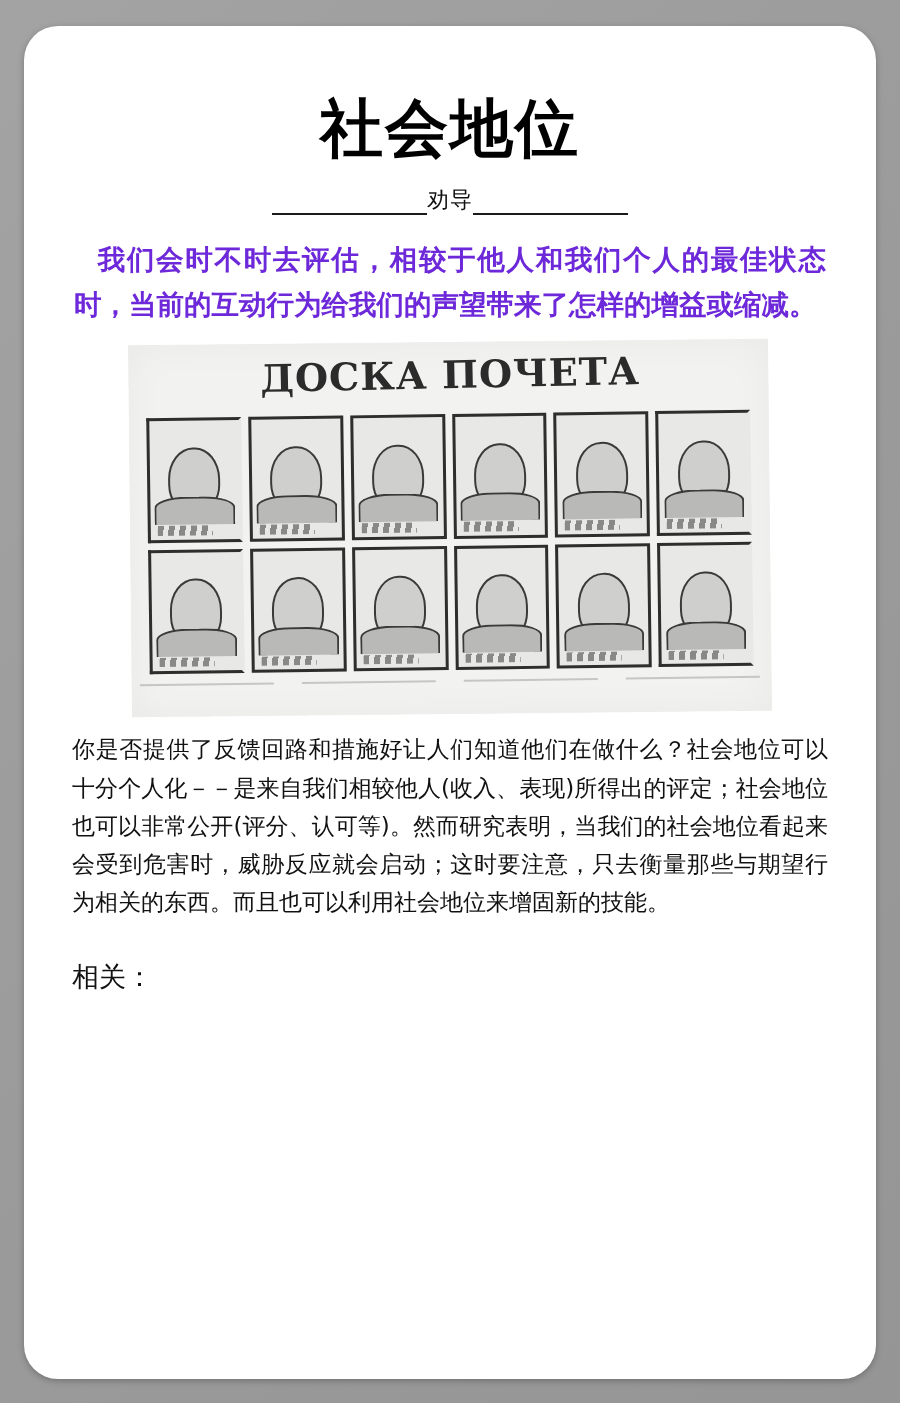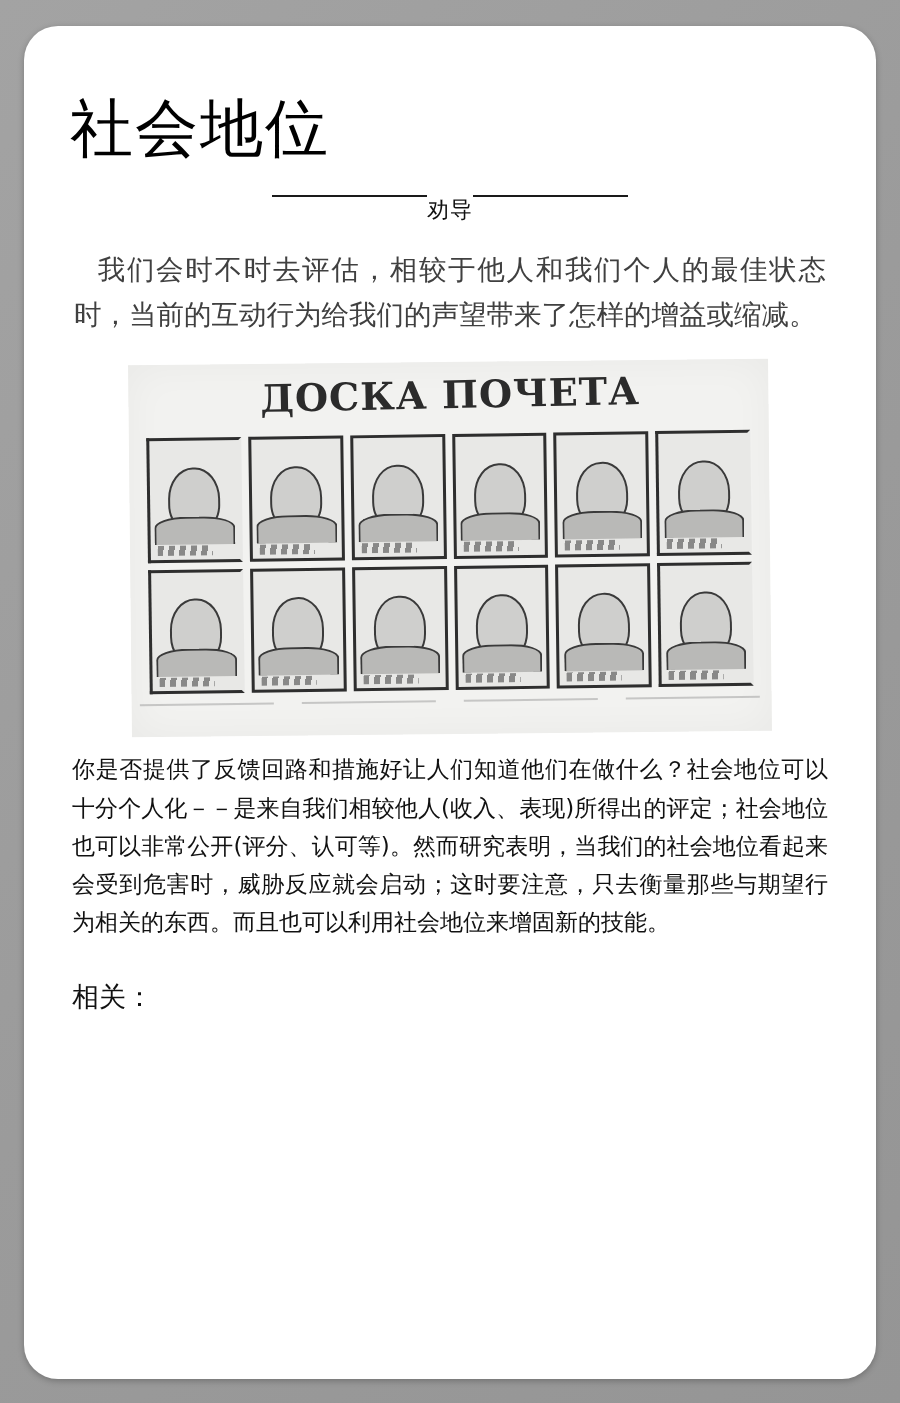--- a/index.html
+++ b/index.html
@@ -28,51 +28,53 @@
     background: #ffffff;
     border-radius: 34px;
     box-sizing: border-box;
     padding: 40px 46px 30px 46px;
     box-shadow: 0 2px 6px rgba(0,0,0,0.25);
     display: flex;
     flex-direction: column;
     overflow: hidden;
   }
   .title {
+    text-align: center;
     font-size: 63px;
-    font-weight: normal;
+    font-weight: bold;
     letter-spacing: 2px;
     color: #000;
     margin: 28px 0 4px 0;
     line-height: 1.1;
   }
   .subtitle-row {
     display: flex;
-    align-items: flex-start;
+    align-items: flex-end;
     justify-content: center;
-    margin: 28px 0 4px 0;
+    margin: 18px 0 4px 0;
   }
   .rule {
     height: 2px;
     background: #1a1a1a;
     width: 155px;
   }
   .subtitle {
     font-size: 22px;
     color: #111;
     letter-spacing: 1px;
     white-space: nowrap;
   }
   .lead {
     font-size: 27.5px;
     line-height: 1.62;
-    color: #404040;
-    margin: 18px 4px 10px 4px;
+    color: #6d28d9;
+    margin: 18px 4px 0 4px;
     text-align: justify;
     text-indent: 0;
+    font-weight: bold;
   }
   .lead-indent { display: inline-block; width: 22px; }
   .figure {
     margin: 16px auto 6px auto;
     width: 640px;
     height: 372px;
     position: relative;
   }
   .body-text {
     font-size: 23px;

